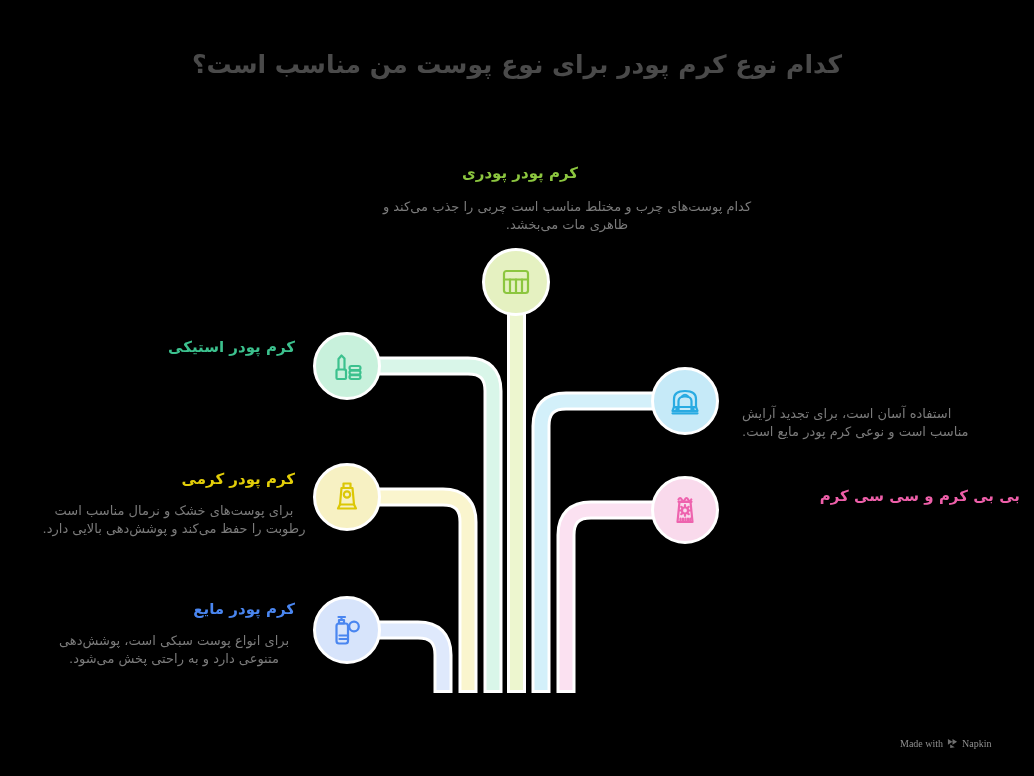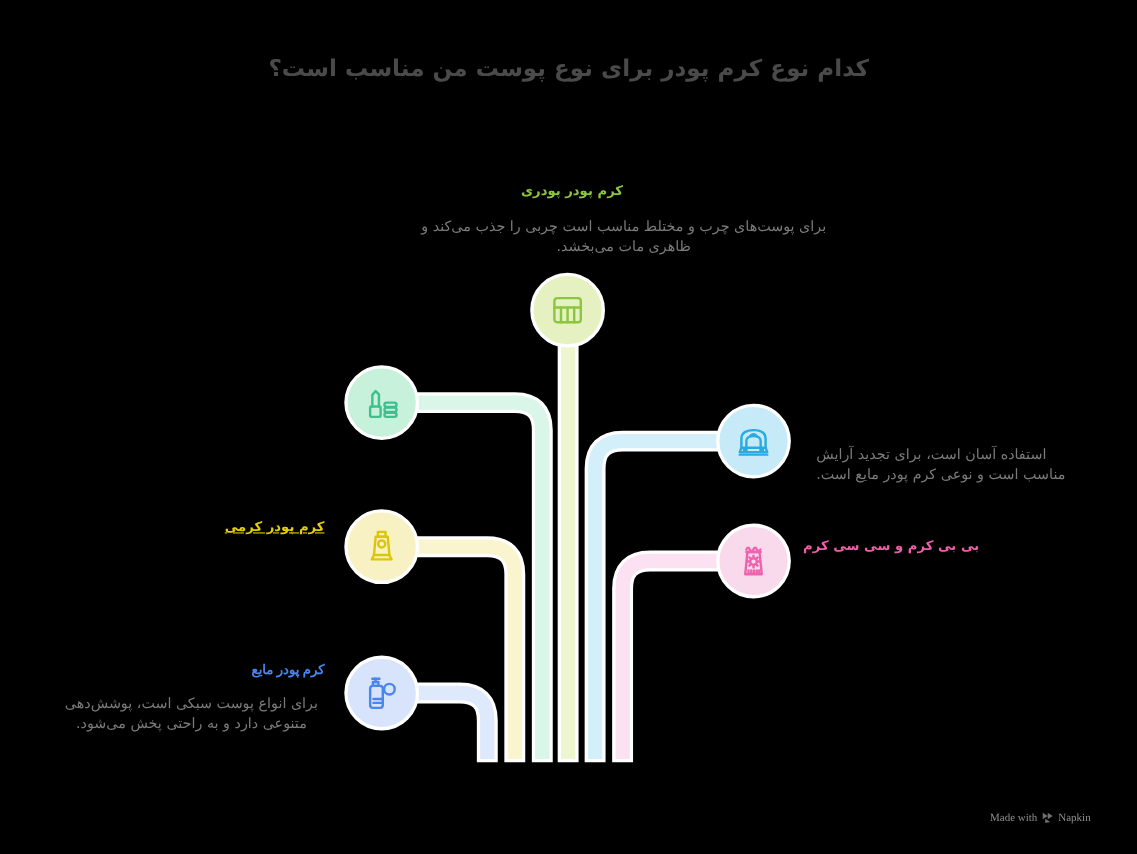--- a/index.html
+++ b/index.html
@@ -1,37 +1,37 @@
 <!DOCTYPE html>
 <html lang="fa"><head>
 <meta charset="utf-8">
 <style>
   html,body{margin:0;padding:0;background:#000;}
   #stage{position:relative;width:1034px;height:776px;background:#000;overflow:hidden;
          font-family:"DejaVu Sans",sans-serif;}
   .abs{position:absolute;}
-  #title{top:50px;left:0;width:1034px;text-align:center;font-size:21px;font-weight:bold;
+  #title{top:50px;left:0;width:1034px;text-align:center;font-size:25px;font-weight:bold;
          color:#4a4a4a;letter-spacing:.2px;}
-  .label{font-size:12px;font-weight:bold;line-height:19px;}
+  .label{font-size:15px;font-weight:bold;line-height:19px;}
   .desc{font-size:13px;line-height:17.5px;color:#7b7b7b;}
   
-  .c-powdery{color:#8CC63F;} .c-stick{color:#3CC18E;} .c-creamy{color:#E3CE09;text-decoration:underline;}
+  .c-powdery{color:#8CC63F;} .c-stick{color:#3CC18E;} .c-creamy{color:#E3CE09;}
   .c-liquid{color:#4A86F0;} .c-cushion{color:#29ABE2;} .c-bbcc{color:#EE5FA9;}
   
   #powdery-label{top:164px;left:380px;width:280px;text-align:center;}
   #powdery-desc {top:198px;left:372px;width:390px;text-align:center;}
   #stick-label  {top:338px;left:45px;width:250px;text-align:right;}
   #stick-desc   {top:372px;left:40px;width:268px;text-align:center;}
   #creamy-label {top:470px;left:45px;width:250px;text-align:right;}
   #creamy-desc  {top:502px;left:40px;width:268px;text-align:center;}
-  #liquid-label {top:600px;left:45px;width:250px;text-align:right;font-family:Liberation Serif, serif;}
+  #liquid-label {top:600px;left:45px;width:250px;text-align:right;}
   #liquid-desc  {top:632px;left:40px;width:268px;text-align:center;}
   #cushion-label{top:372px;left:742px;width:240px;text-align:left;}
   #cushion-desc {top:405px;left:742px;width:238px;text-align:left;}
-  #bbcc-label   {top:487px;left:730px;width:260px;text-align:left;}
+  #bbcc-label   {top:487px;left:760px;width:260px;text-align:right;}
   #bbcc-desc    {top:517px;left:742px;width:242px;text-align:left;}
   
   .bubble{width:62px;height:62px;border:3px solid #fff;border-radius:50%;
           display:flex;align-items:center;justify-content:center;}
   #powdery-bubble{left:482px;top:248px;background:#E5F1C1;}
   #stick-bubble  {left:313px;top:332px;background:#C8F1DC;}
   #creamy-bubble {left:313px;top:463px;background:#F7F1C3;}
   #liquid-bubble {left:313px;top:596px;background:#D7E4FB;}
   #cushion-bubble{left:651px;top:367px;background:#C6EAF8;}
   #bbcc-bubble   {left:651px;top:476px;background:#F9DAEC;}
@@ -63,42 +63,44 @@
     <path class="wire" stroke="#D9F6E9" d="M347,366 H468 Q493,366 493,391 V690"></path>
     <path class="wire" stroke="#FAF5CE" d="M347,497 H443 Q468,497 468,522 V690"></path>
     <path class="wire" stroke="#DFE9FC" d="M347,630 H418 Q443,630 443,655 V690"></path>
     <path class="wire" stroke="#D3F0FA" d="M685,401 H566 Q541,401 541,426 V690"></path>
     <path class="wire" stroke="#FBE1F1" d="M685,510 H591 Q566,510 566,535 V690"></path>
   </svg>
 
   <div id="title" class="abs" dir="rtl">کدام نوع کرم پودر برای نوع پوست من مناسب است؟</div>
 
   <div id="powdery-label" class="abs label c-powdery" dir="rtl">کرم پودر پودری</div>
-  <div id="powdery-desc" class="abs desc" dir="rtl">برای پوست‌های چرب و مختلط مناسب است چربی را جذب می‌کند و ظاهری مات می‌بخشد.</div>
+  <div id="powdery-desc" class="abs desc" dir="rtl">کدام پوست‌های چرب و مختلط مناسب است چربی را جذب می‌کند و ظاهری مات می‌بخشد.</div>
   <div id="powdery-bubble" class="abs bubble">
     <svg class="icon-svg" width="40" height="40" viewBox="0 0 40 40" stroke="#8CC63F">
       <rect x="8" y="9" width="24" height="22" rx="2.5"></rect>
       <line x1="8" y1="17.5" x2="32" y2="17.5"></line>
       <line x1="14" y1="17.5" x2="14" y2="31"></line>
       <line x1="20" y1="17.5" x2="20" y2="31"></line>
       <line x1="26" y1="17.5" x2="26" y2="31"></line>
     </svg>
   </div>
 
+  <div id="stick-label" class="abs label c-stick" dir="rtl">کرم پودر استیکی</div>
   <div id="stick-bubble" class="abs bubble">
     <svg class="icon-svg" width="40" height="40" viewBox="0 0 40 40" stroke="#3CC18E">
       <rect x="9.5" y="23.5" width="9.5" height="9.5" rx="1"></rect>
       <path d="M11.5,23.5 V13 L14.5,9.5 L17.5,12.5 V23.5"></path>
       <rect x="22.5" y="20" width="11" height="4" rx="2"></rect>
       <rect x="22.5" y="24.6" width="11" height="4" rx="2"></rect>
       <rect x="22.5" y="29.2" width="11" height="3.8" rx="1.9"></rect>
     </svg>
   </div>
 
   <div id="creamy-label" class="abs label c-creamy" dir="rtl">کرم پودر کرمی</div>
+  <div id="creamy-desc" class="abs desc" dir="rtl">برای پوست‌های خشک و نرمال مناسب است رطوبت را حفظ می‌کند و پوشش‌دهی بالایی دارد.</div>
   <div id="creamy-bubble" class="abs bubble">
     <svg class="icon-svg" width="40" height="40" viewBox="0 0 40 40" stroke="#DCC705">
       <rect x="16.5" y="6.5" width="7" height="4.5"></rect>
       <path d="M14.5,11 H25.5 L27,27.5 H13 Z"></path>
       <circle cx="20" cy="17.5" r="3.2"></circle>
       <path d="M13,27.5 L11,31.5 H29 L27,27.5"></path>
     </svg>
   </div>
 
   <div id="liquid-label" class="abs label c-liquid" dir="rtl">کرم پودر مایع</div>

